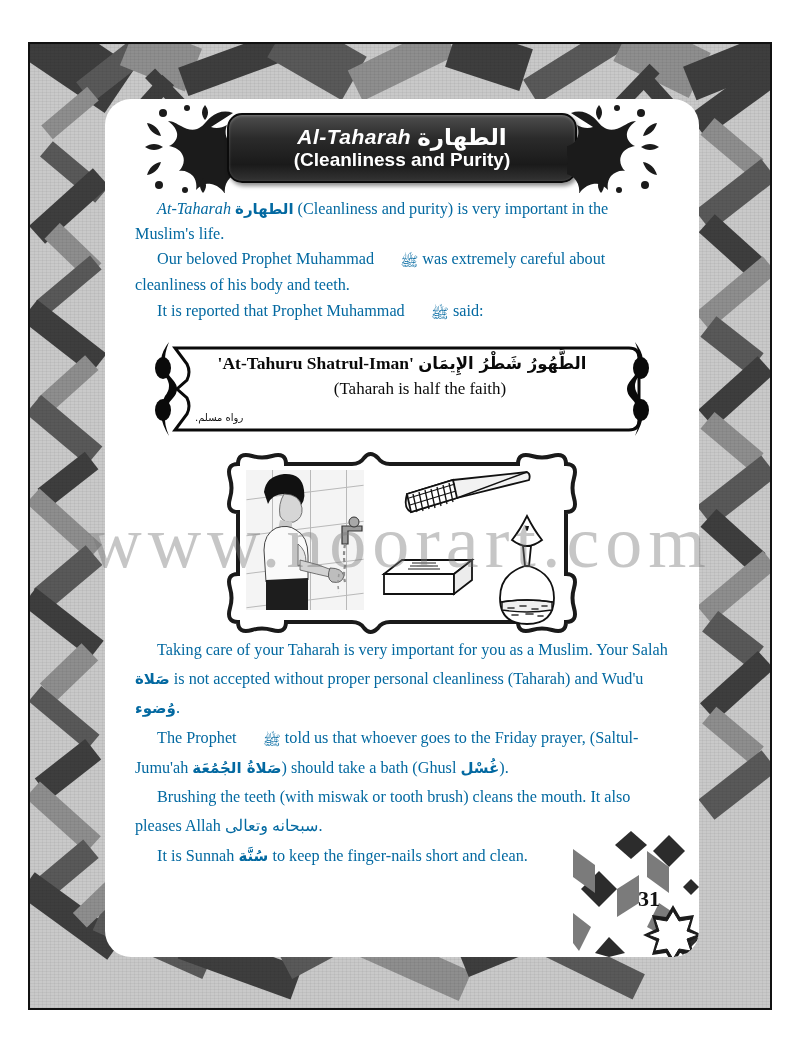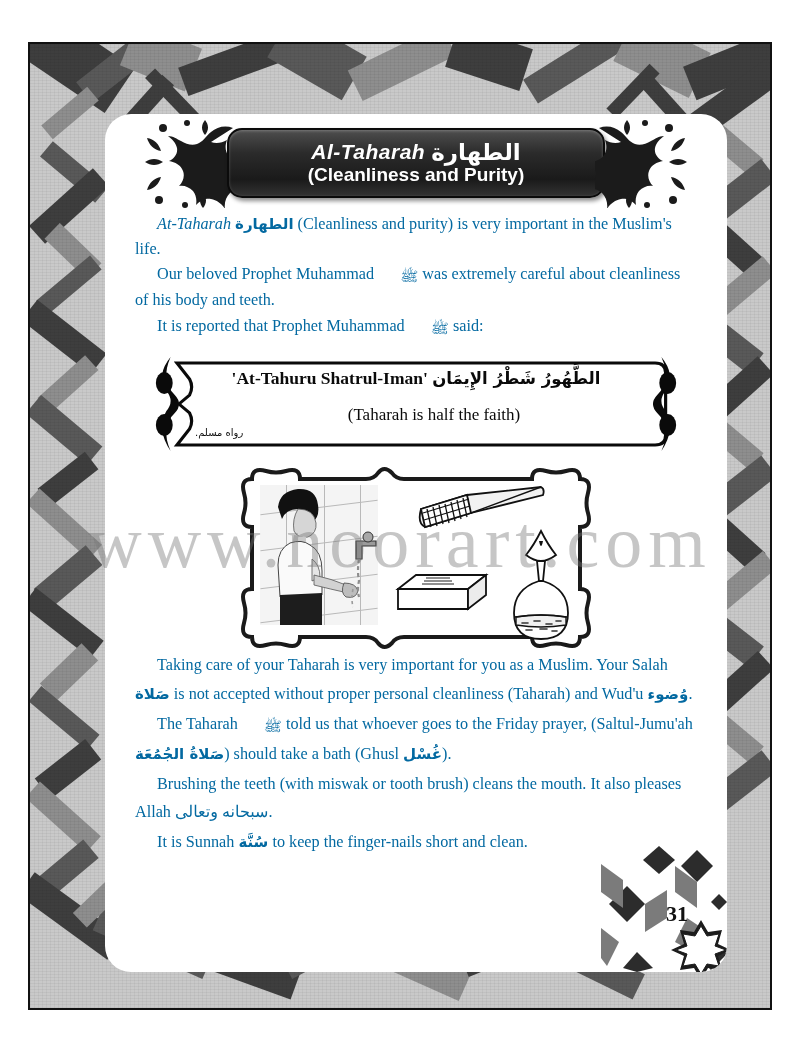--- a/index.html
+++ b/index.html
@@ -45,28 +45,27 @@
     position: absolute;
     background: #595959;
   }
   .geo.light { background: #8e8e8e; }
   .geo.dark  { background: #3e3e3e; }
 
   
   .content-sheet {
     position: absolute;
     left: 75px;
-    top: 70px;
+    top: 55px;
     width: 594px;
     height: 858px;
     background: #ffffff;
     border-radius: 26px;
     overflow: hidden;
     z-index: 5;
-    padding-left: 28px;
   }
 
   .inner {
     position: absolute;
     inset: 0;
     padding: 0 22px;
     box-sizing: border-box;
   }
 
   
@@ -183,21 +182,21 @@
     color: #0a0a0a;
   }
   .hadith-l1 {
     font-size: 17.5px;
     font-weight: 600;
     white-space: nowrap;
   }
   .hadith-l1 .ar { font-size: 16.5px; font-weight: bold; }
   .hadith-l2 {
     font-size: 17px;
-    margin-top: 16px;
+    margin-top: 5px;
     padding-left: 36px;
     text-align: center;
   }
   .hadith-src {
     position: absolute;
     left: 56px;
     top: 76px;
     font-family: "DejaVu Sans", sans-serif;
     font-size: 10px;
     direction: rtl;
@@ -548,21 +547,21 @@
       </div>
 
       <div class="body-text lower-text">
         <p class="para tall">
           <span>Taking care of your Taharah is very important for you as a Muslim. Your Salah</span>
           <span class="ar">صَلاة</span>
           <span>is not accepted without proper personal cleanliness (Taharah) and Wud'u</span>
           <span class="ar">وُضوء</span><span>.</span>
         </p>
         <p class="para tall">
-          <span>The Taharah</span>
+          <span>The Prophet</span>
           <span class="pbuh">ﷺ</span>
           <span>told us that whoever goes to the Friday prayer, (Saltul-Jumu'ah</span>
           <span class="ar">صَلاةُ الجُمُعَة</span><span>) should take a bath (Ghusl</span>
           <span class="ar">غُسْل</span><span>).</span>
         </p>
         <p class="para tall">
           <span>Brushing the teeth (with miswak or tooth brush) cleans the mouth. It also pleases Allah</span>
           <span class="ar-sm">سبحانه وتعالى</span><span>.</span>
         </p>
         <p class="para tall">

